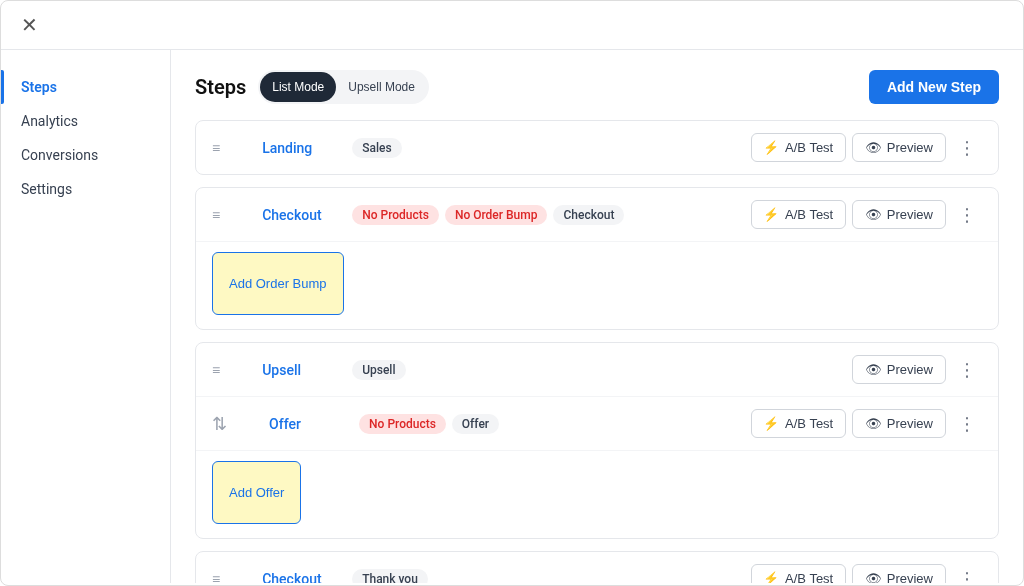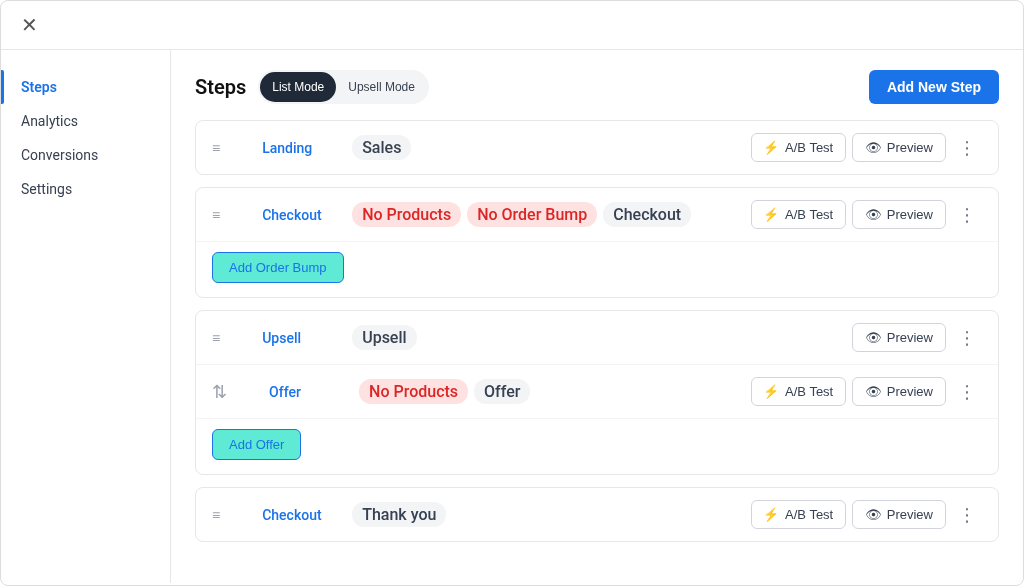--- a/index.html
+++ b/index.html
@@ -159,21 +159,21 @@
       margin-left: 32px;
     }
     .badges {
       display: flex;
       gap: 6px;
       flex: 1;
     }
     .badge {
       padding: 3px 10px;
       border-radius: 12px;
-      font-size: 16px;
+      font-size: 12px;
       font-weight: 500;
       text-align: center;
     }
     .badge-gray {
       background: #f3f4f6;
       color: #374151;
     }
     .badge-red {
       background: #fee2e2;
       color: #dc2626;
@@ -208,24 +208,24 @@
       font-size: 18px;
       padding: 4px 6px;
       line-height: 1;
     }
     .card-footer {
       padding: 10px 16px 14px 16px;
       border-top: 1px solid #f3f4f6;
     }
     .outline-btn {
       border: 1px solid #1a73e8;
-      background: #5eead4;
+      background: #fef9c3;
       color: #1a73e8;
       border-radius: 6px;
-      padding: 7px 16px;
+      padding: 23px 16px;
       font-size: 13px;
       font-weight: 500;
       cursor: pointer;
     }
 
     
     .sort-icon {
       color: #9ca3af;
       font-size: 16px;
       flex-shrink: 0;

